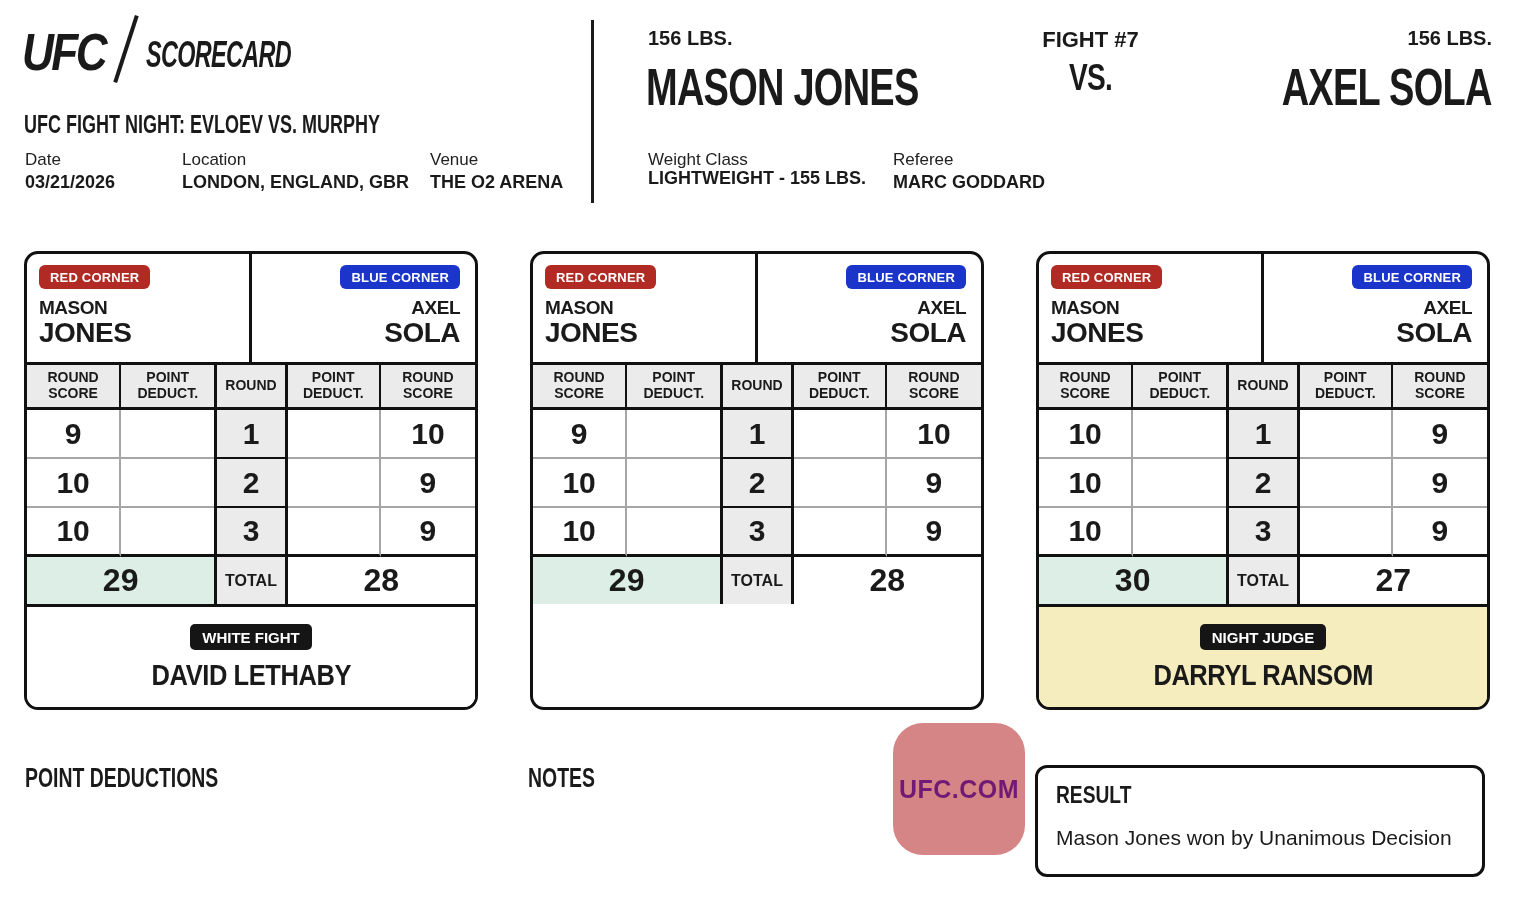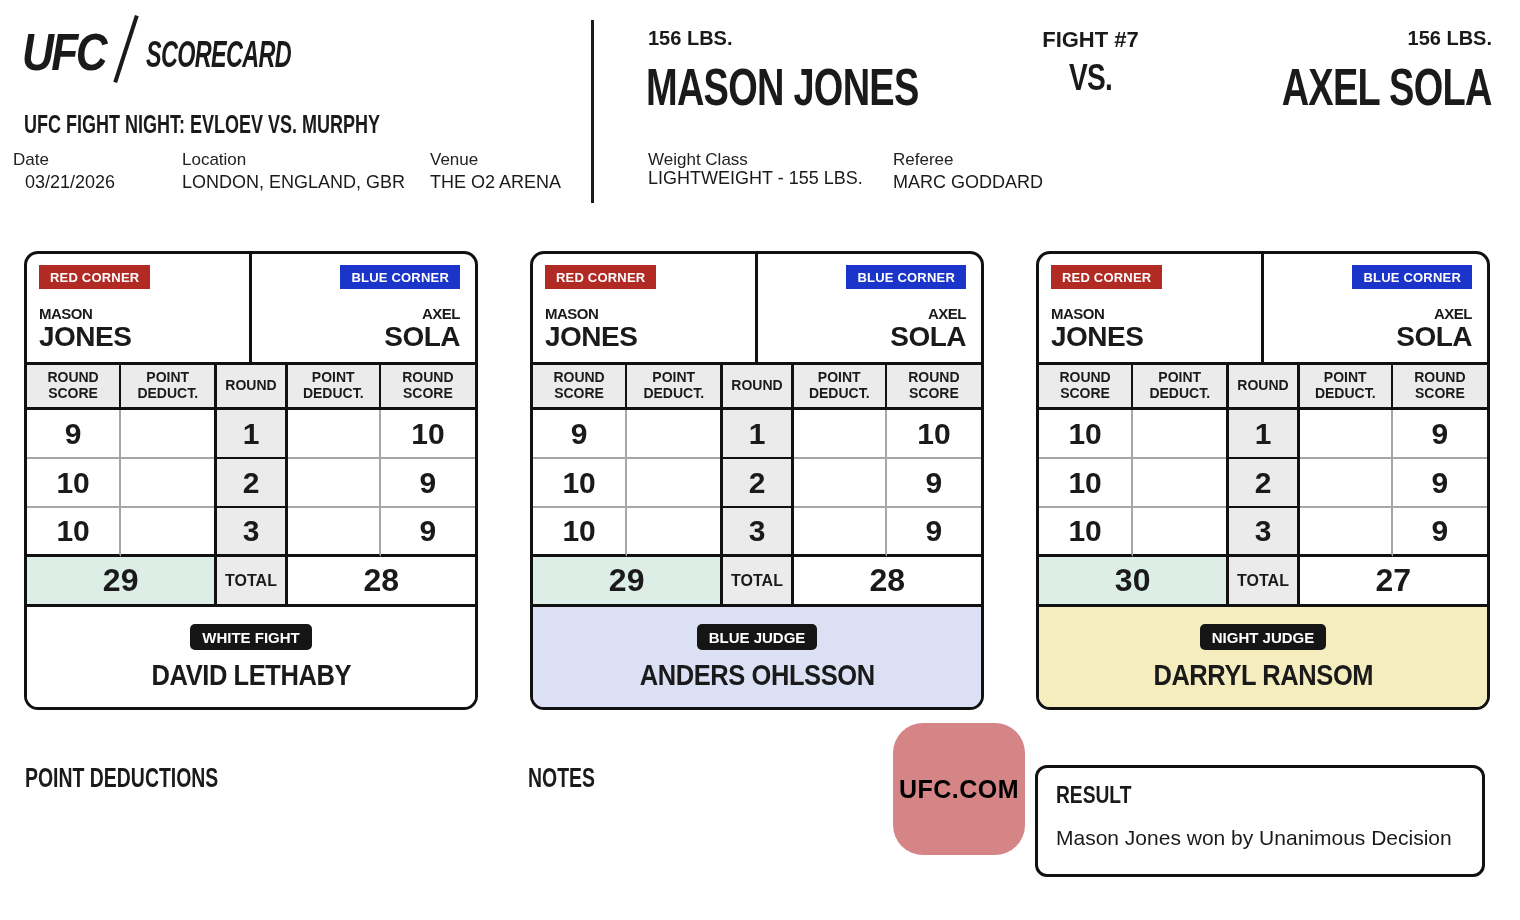--- a/index.html
+++ b/index.html
@@ -33,21 +33,21 @@
     left: 124px; top: 14px; width: 4px; height: 70px;
     background: #1a1a1a; transform: rotate(18deg);
   }
   .brand-scorecard {
     left: 146px; top: 34px;
     font-size: 36px; font-weight: 800; font-style: italic;
     letter-spacing: -1px;
   }
   .event-title { left: 24px; top: 110px; font-size: 25px; font-weight: 800; }
   .info-label { font-size: 17px; font-weight: 400; color: #222; }
-  .info-value { font-size: 18px; font-weight: 400; }
+  .info-value { font-size: 18px; font-weight: 700; }
   .hdr-divider { left: 591px; top: 20px; width: 3px; height: 183px; background: #1a1a1a; }
 
   .weight-red   { left: 648px; top: 27px; font-size: 20px; font-weight: 800; }
   .weight-blue  { right: 28px; top: 27px; font-size: 20px; font-weight: 800; }
   .fighter-red  { left: 646px; top: 57px; font-size: 52px; font-weight: 800; letter-spacing: -1px; }
   .fighter-blue { right: 28px; top: 57px; font-size: 52px; font-weight: 800; letter-spacing: -1px; text-align: right; }
   .fight-center { left: 1003px; top: 27px; width: 175px; text-align: center; }
   .fight-number { font-size: 22px; font-weight: 800; }
   .fight-vs { margin-top: 4px; font-size: 36px; font-weight: 800; letter-spacing: -1px; }
 
@@ -59,25 +59,25 @@
     display: flex; flex-direction: column;
   }
   .card.c1 { left: 24px; } .card.c2 { left: 530px; } .card.c3 { left: 1036px; }
 
   .names { height: 111px; border-bottom: 3px solid #111; display: flex; flex: none; }
   .names-half { flex: 1 1 0; padding: 11px 14px 0 12px; display: flex; flex-direction: column; }
   .names-half.left { border-right: 3px solid #111; align-items: flex-start; }
   .names-half.right { align-items: flex-end; text-align: right; padding-right: 15px; }
   .corner-badge {
     color: #fff; font-size: 13px; font-weight: 800; letter-spacing: 0.2px;
-    padding: 5px 11px 4px; border-radius: 0; white-space: nowrap;
+    padding: 5px 11px 4px; border-radius: 6px; white-space: nowrap;
   }
   .corner-badge.red  { background: var(--red_badge, #b22a24); }
   .corner-badge.blue { background: var(--blue_badge, #1b34c9); }
-  .fname { margin-top: 17px; font-size: 15px; font-weight: 800; line-height: 1.05; letter-spacing: -0.5px; text-align: right; }
+  .fname { margin-top: 9px; font-size: 19px; font-weight: 800; line-height: 1.05; letter-spacing: -0.5px; text-align: right; }
   .lname { font-size: 28px; font-weight: 800; line-height: 1.05; letter-spacing: -0.5px; }
 
   .score-grid {
     flex: none; display: grid;
     grid-template-columns: 96fr 95fr 64fr 95fr 96fr;
     grid-template-rows: 45px 49px 49px 49px 47px;
   }
   .cell { display: flex; align-items: center; justify-content: center; background: #fff; }
   .hcell {
     background: #ebebeb; font-size: 14px; font-weight: 800; text-align: center;
@@ -112,39 +112,39 @@
 
   
   .section-label { font-size: 27px; font-weight: 800; }
   .pd-label { left: 25px; top: 763px; }
   .notes-label { left: 528px; top: 763px; }
   .ufccom {
     left: 893px; top: 723px; width: 132px; height: 132px;
     border-radius: 30px; background: var(--ufc_com_bg, #d68586);
     display: flex; align-items: center; justify-content: center;
   }
-  .ufccom-text { color: #000000; font-size: 25px; font-weight: 800; letter-spacing: 0.5px; }
+  .ufccom-text { color: #701a75; font-size: 25px; font-weight: 800; letter-spacing: 0.5px; }
   .result-box {
     left: 1035px; top: 765px; width: 450px; height: 112px;
     border: 3px solid #111; border-radius: 12px; padding: 13px 18px;
     background: #fff;
   }
   .result-title { font-size: 24px; font-weight: 800; }
   .result-text { margin-top: 17px; font-size: 21px; font-weight: 400; }
 </style>
 </head>
 <body>
 
 <div class="abs brand-ufc nowrap"><span class="cx sq85">UFC</span></div>
 <div class="abs brand-slash"></div>
 <div class="abs brand-scorecard nowrap"><span class="cx sq65">SCORECARD</span></div>
 
 <div class="abs event-title nowrap"><span class="cx sq72">UFC FIGHT NIGHT: EVLOEV VS. MURPHY</span></div>
 
-<div class="abs info-label" style="left:13px;top:150px">Date</div>
+<div class="abs info-label" style="left:25px;top:150px">Date</div>
 <div class="abs info-value" style="left:25px;top:172px">03/21/2026</div>
 <div class="abs info-label" style="left:182px;top:150px">Location</div>
 <div class="abs info-value nowrap" style="left:182px;top:172px">LONDON, ENGLAND, GBR</div>
 <div class="abs info-label" style="left:430px;top:150px">Venue</div>
 <div class="abs info-value nowrap" style="left:430px;top:172px">THE O2 ARENA</div>
 
 <div class="abs hdr-divider"></div>
 
 <div class="abs weight-red">156 LBS.</div>
 <div class="abs fighter-red nowrap"><span class="cx sq73">MASON JONES</span></div>
@@ -245,24 +245,20 @@
     <div class="cell num vb-gray hb-thick">10</div>
     <div class="cell hb-thick"></div>
     <div class="cell num rcol hb-thick">3</div>
     <div class="cell vb-gray hb-thick"></div>
     <div class="cell num hb-thick">9</div>
 
     <div class="cell total-left">29</div>
     <div class="cell total-label rcol">TOTAL</div>
     <div class="cell total-right">28</div>
   </div>
-  <div class="judge-footer bluebg" style="border-top:3px solid #111">
-    <span class="judge-badge">BLUE JUDGE</span>
-    <span class="judge-name nowrap"><span class="cx sq85" style="transform-origin:center top">ANDERS OHLSSON</span></span>
-  </div>
 </div>
 
 <div class="card c3">
   <div class="names">
     <div class="names-half left">
       <span class="corner-badge red">RED CORNER</span>
       <div class="fname">MASON</div>
       <div class="lname">JONES</div>
     </div>
     <div class="names-half right">

